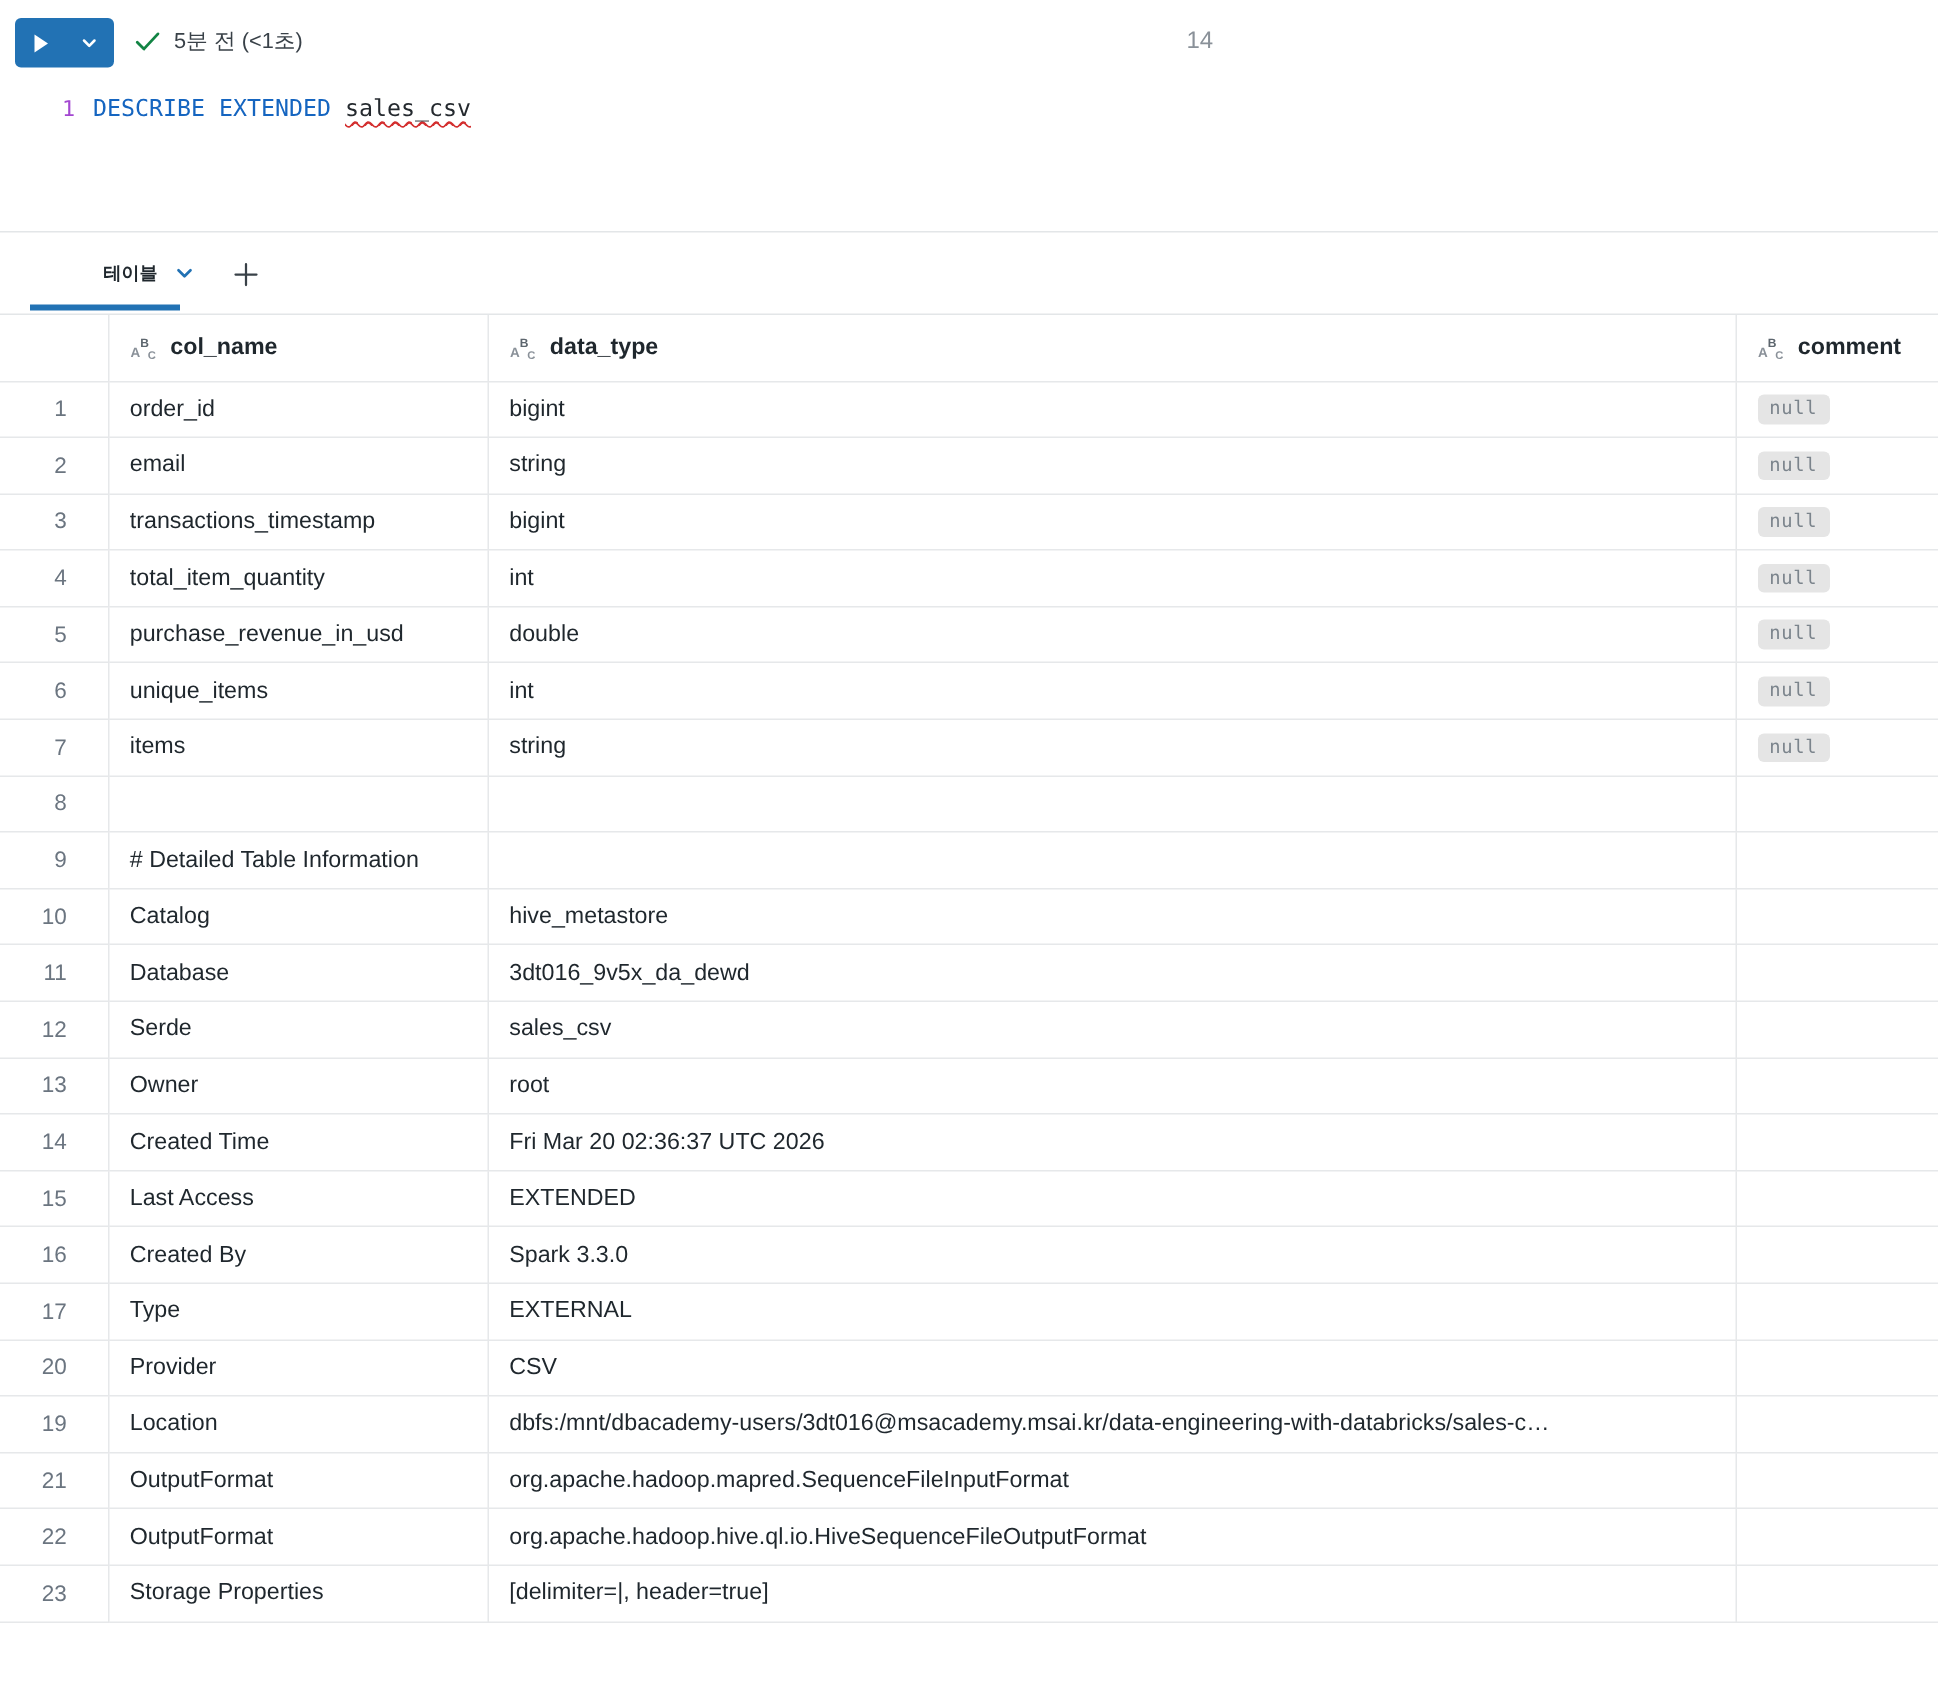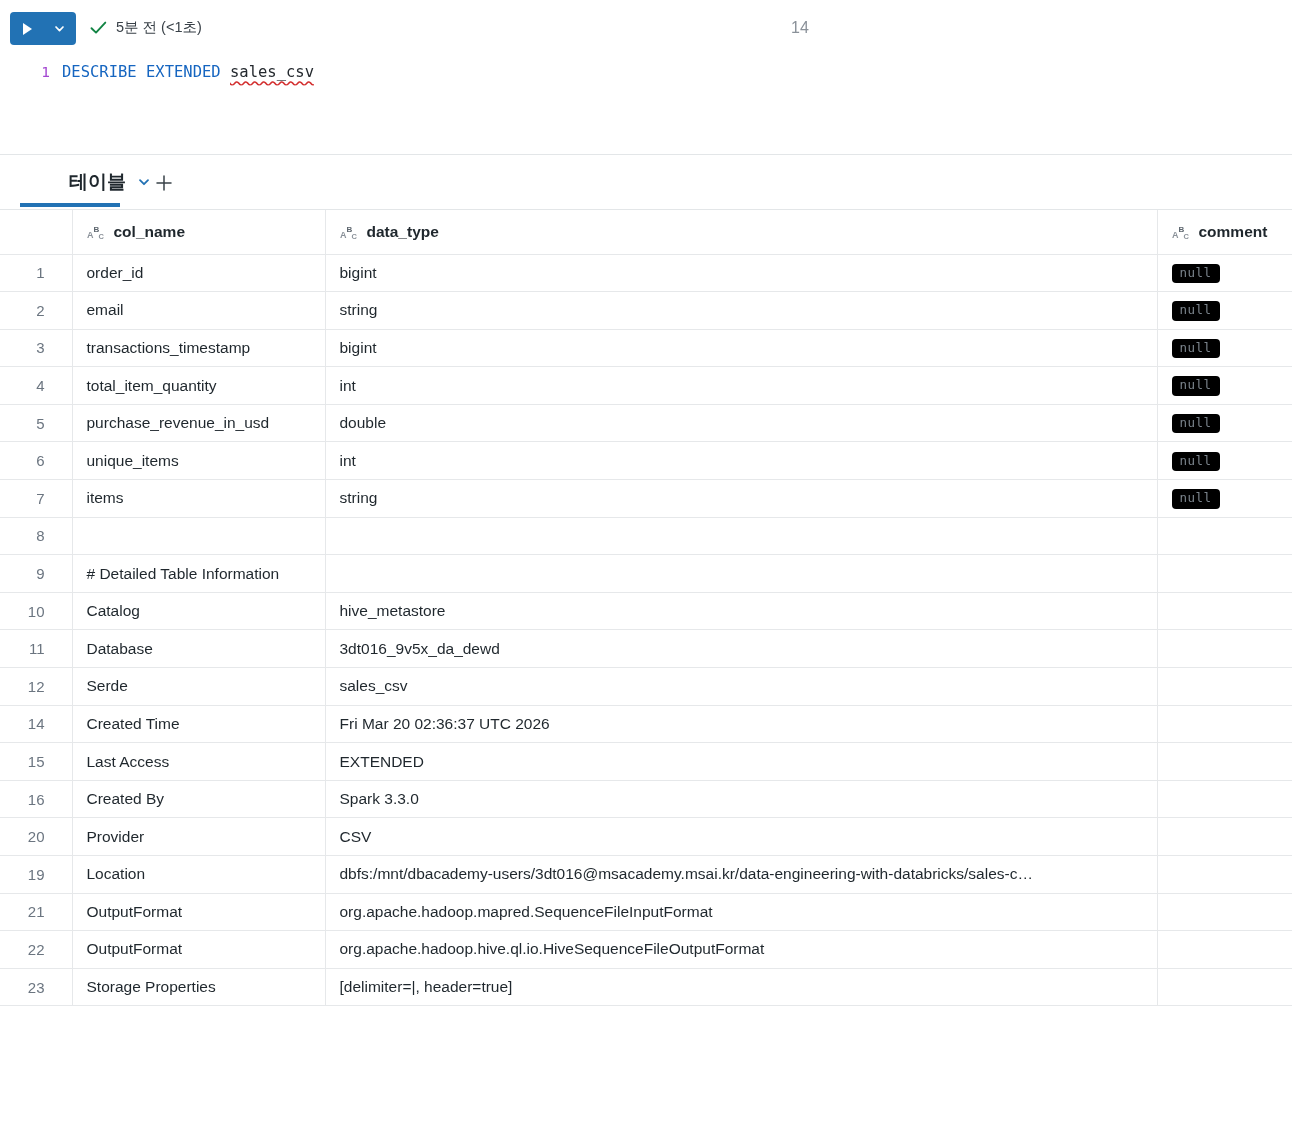--- a/index.html
+++ b/index.html
@@ -107,21 +107,21 @@
     position: absolute;
     left: 20px; top: 0;
     height: 54px;
     display: flex;
     align-items: center;
     gap: 11px;
     padding: 0 14px 0 6px;
     cursor: pointer;
   }
   .tab-label {
-    font-size: 19px;
+    font-size: 12px;
     font-weight: bold;
     color: #1f272d;
     padding-left: 43px;
   }
   .tab-caret svg { display: block; }
   .tab-underline {
     position: absolute;
     left: 20px; top: 48px;
     width: 100px; height: 4px;
     background: #2272b4;
@@ -188,21 +188,21 @@
   .abc-icon {
     display: inline-block;
     width: 19px; height: 16px;
     position: relative;
     flex: 0 0 auto;
   }
   .abc-icon svg { display: block; }
 
   .null-pill {
     display: inline-block;
-    background: #000000;
+    background: #e5e5e5;
     border-radius: 4px;
     color: #7b848c;
     font-family: "DejaVu Sans Mono", monospace;
     font-size: 12.5px;
     padding: 3px 8px 4px;
     line-height: 1;
     letter-spacing: 0.5px;
   }
   .cell-trunc {
     display: block;
@@ -405,40 +405,56 @@
         </tr>
         <tr>
           <td class="idx">12</td>
           <td>Serde</td>
           <td>
             <span class="cell-trunc">sales_csv</span>
           </td>
           <td></td>
         </tr>
         <tr>
+          <td class="idx">13</td>
+          <td>Owner</td>
+          <td>
+            <span class="cell-trunc">root</span>
+          </td>
+          <td></td>
+        </tr>
+        <tr>
           <td class="idx">14</td>
           <td>Created Time</td>
           <td>
             <span class="cell-trunc">Fri Mar 20 02:36:37 UTC 2026</span>
           </td>
           <td></td>
         </tr>
         <tr>
           <td class="idx">15</td>
           <td>Last Access</td>
           <td>
             <span class="cell-trunc">EXTENDED</span>
           </td>
           <td></td>
         </tr>
         <tr>
           <td class="idx">16</td>
           <td>Created By</td>
           <td>
             <span class="cell-trunc">Spark 3.3.0</span>
+          </td>
+          <td></td>
+        </tr>
+        <tr>
+          <td class="idx">17</td>
+          <td>Type</td>
+          <td>
+            <span class="cell-trunc">EXTERNAL</span>
           </td>
           <td></td>
         </tr>
         <tr>
           <td class="idx">20</td>
           <td>Provider</td>
           <td>
             <span class="cell-trunc">CSV</span>
           </td>
           <td></td>

